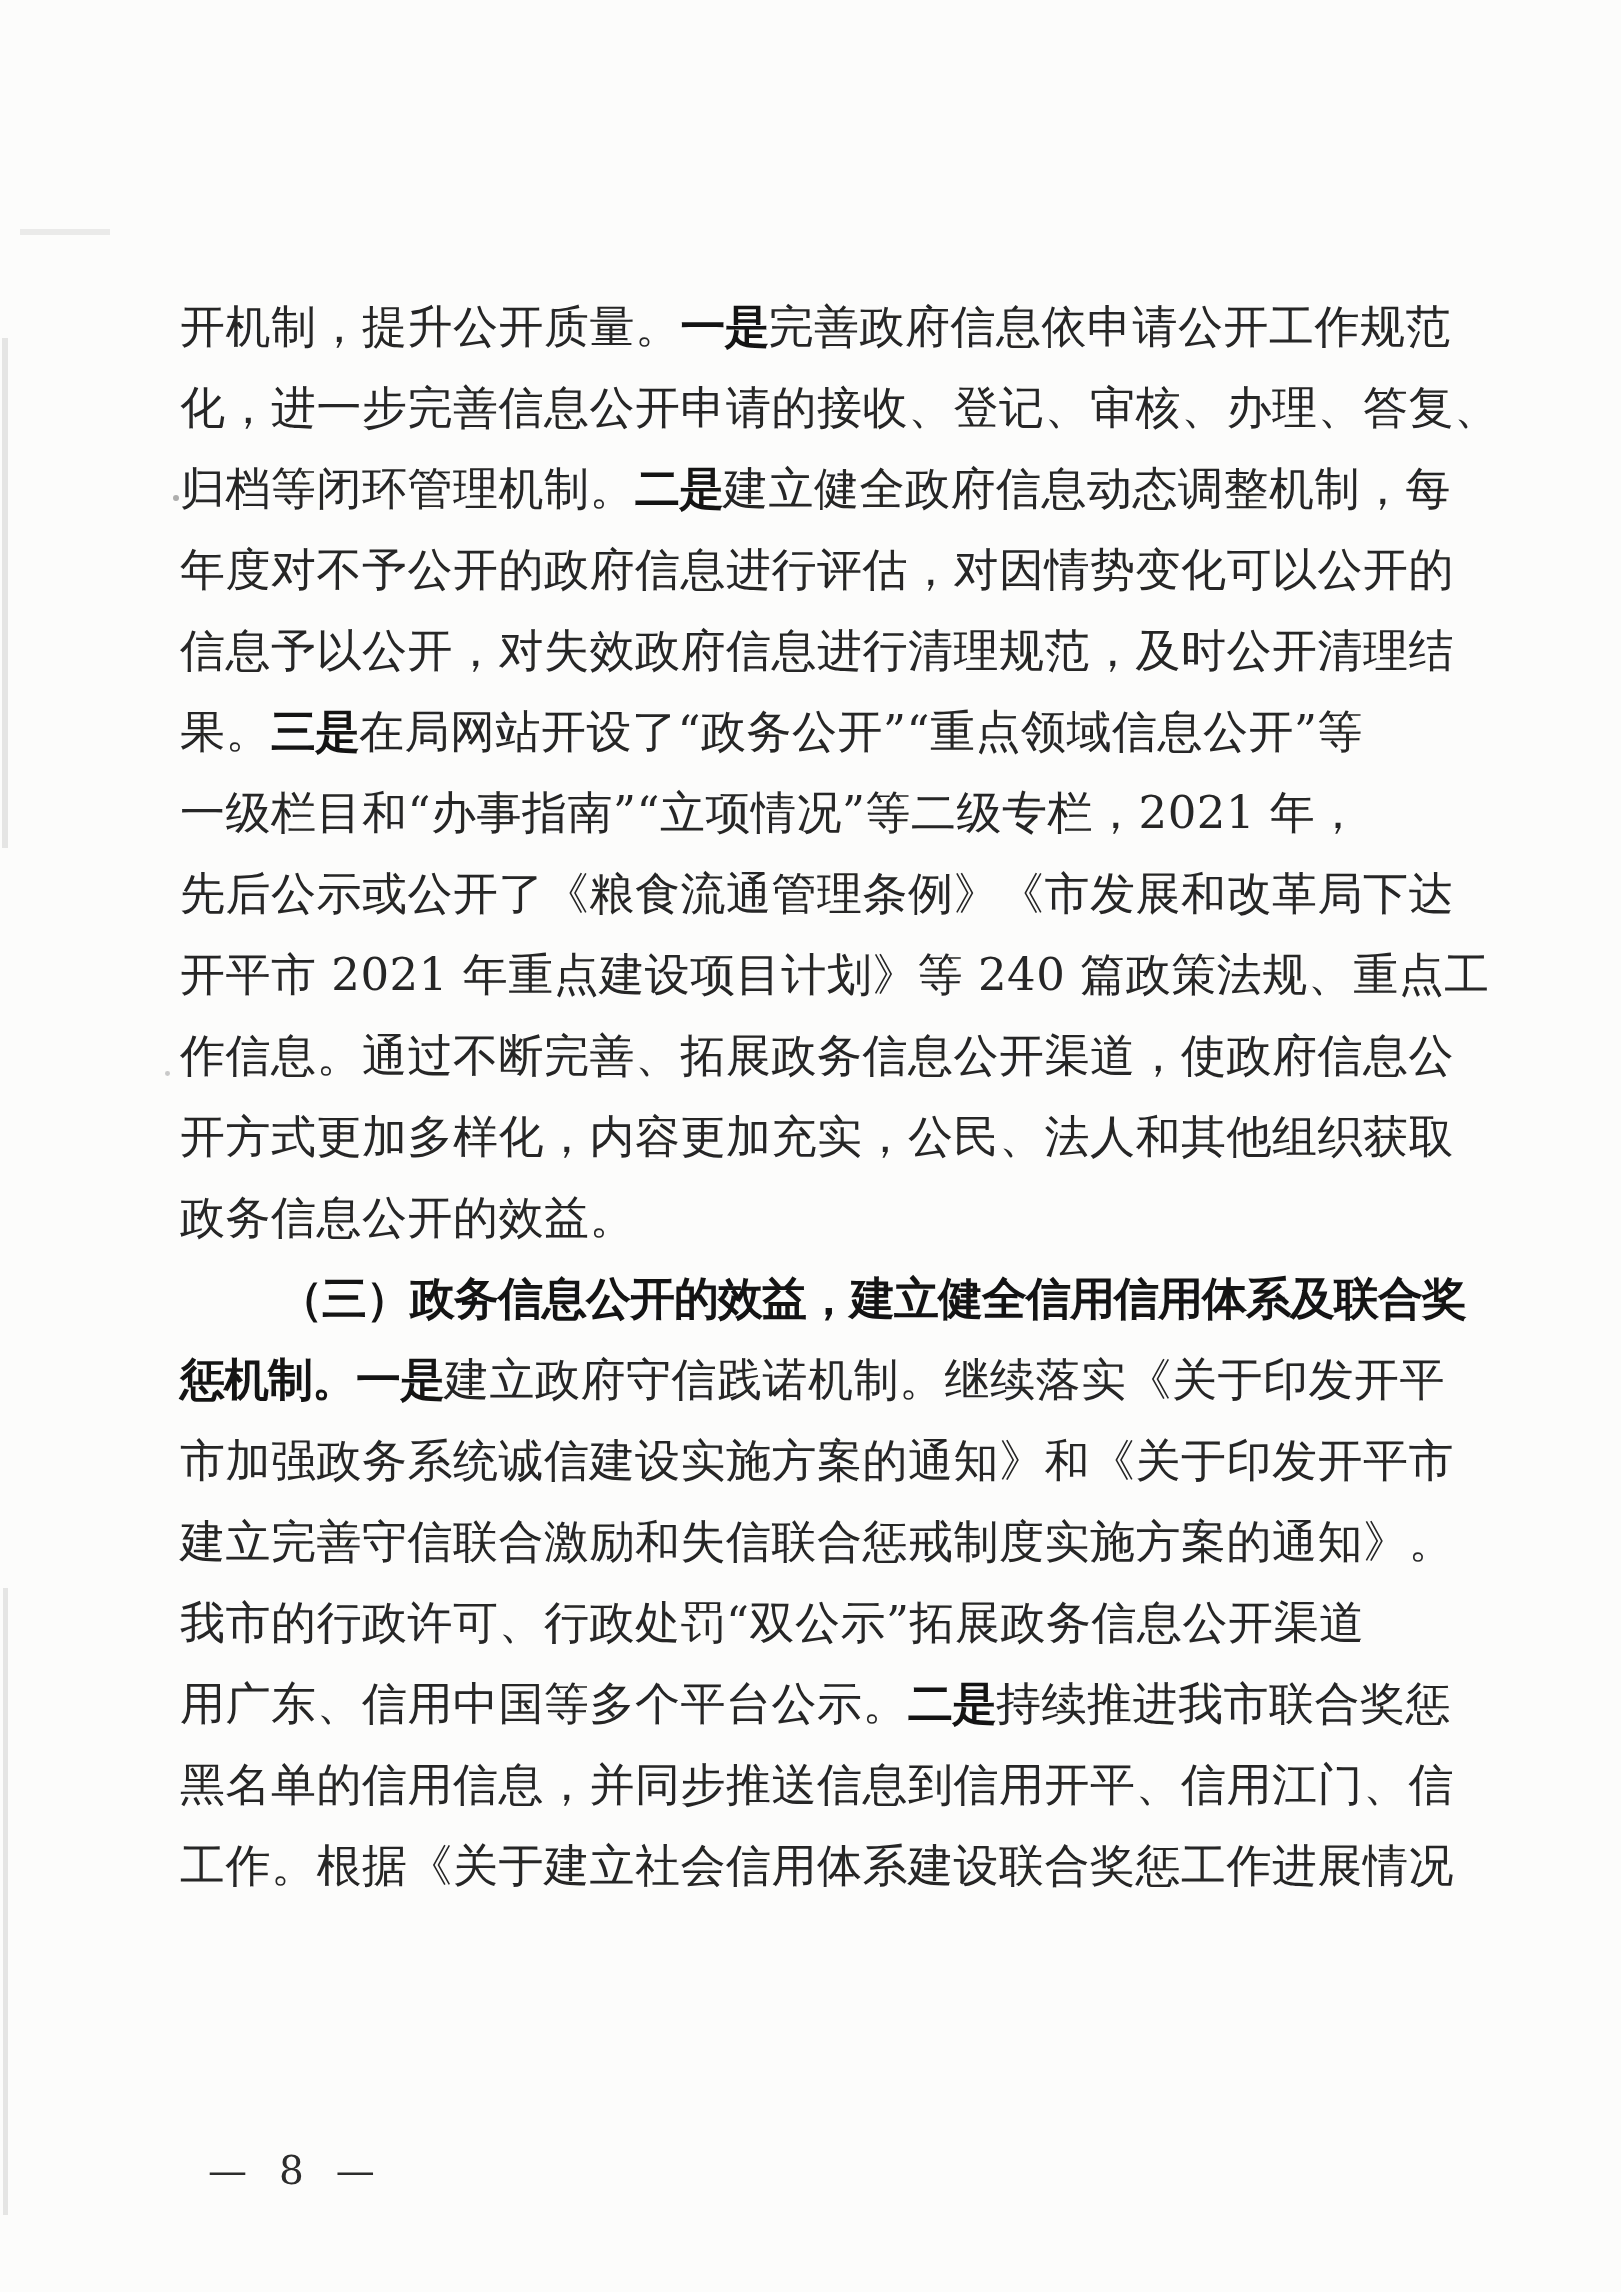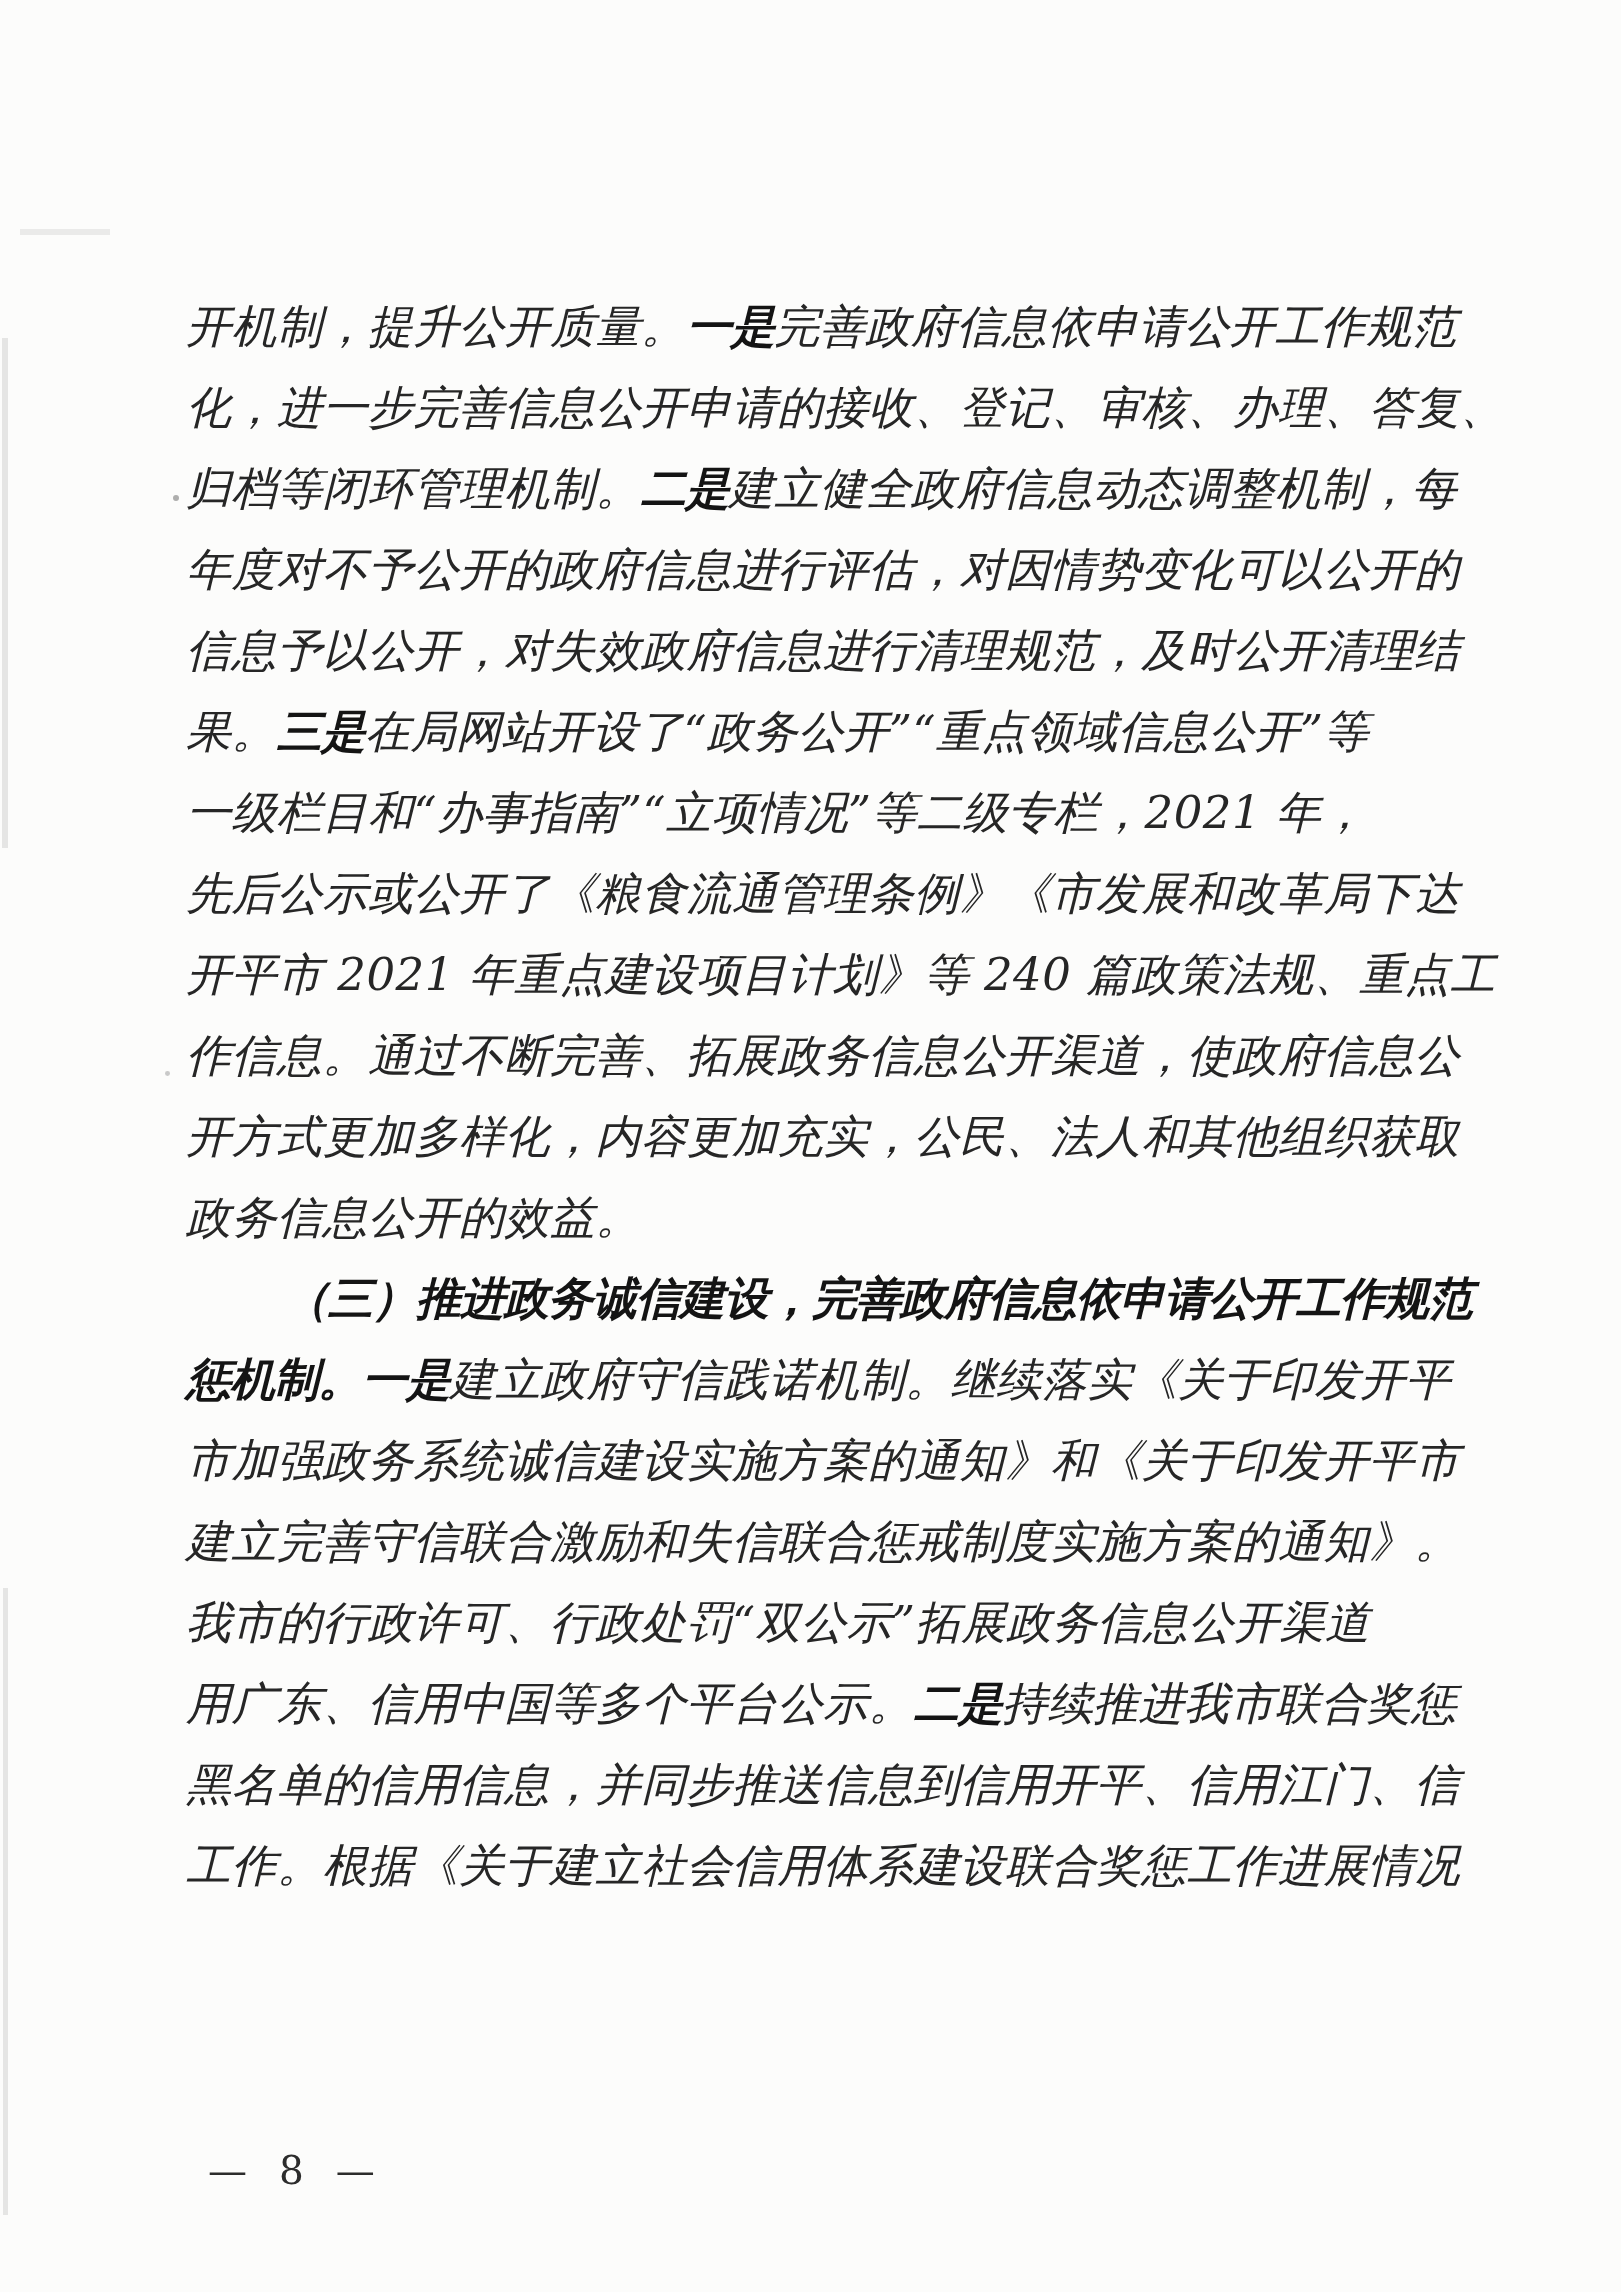--- a/index.html
+++ b/index.html
@@ -10,24 +10,23 @@
   .page {
     position: relative;
     width: 1621px;
     height: 2293px;
     background: #fcfcfb;
     overflow: hidden;
     font-family: "DejaVu Serif", serif;
   }
   .text-block {
     position: absolute;
-    left: 186px;
+    left: 180px;
     top: 286px;
     width: 1191px;
-    font-style: italic;
   }
   .line {
     height: 81px;
     line-height: 81px;
     font-size: 45px;
     color: #262626;
     white-space: nowrap;
     letter-spacing: 0.5px;
   }
   .line.indent {
@@ -78,21 +77,21 @@
       <div class="line"><span class="seg">归档等闭环管理机制。</span><span class="seg bold">二是</span><span class="seg">建立健全政府信息动态调整机制，每</span></div>
       <div class="line"><span class="seg">年度对不予公开的政府信息进行评估，对因情势变化可以公开的</span></div>
       <div class="line"><span class="seg">信息予以公开，对失效政府信息进行清理规范，及时公开清理结</span></div>
       <div class="line"><span class="seg">果。</span><span class="seg bold">三是</span><span class="seg">在局网站开设了“政务公开”“重点领域信息公开”等</span></div>
       <div class="line"><span class="seg">一级栏目和“办事指南”“立项情况”等二级专栏，2021 年，</span></div>
       <div class="line"><span class="seg">先后公示或公开了《粮食流通管理条例》《市发展和改革局下达</span></div>
       <div class="line"><span class="seg">开平市 2021 年重点建设项目计划》等 240 篇政策法规、重点工</span></div>
       <div class="line"><span class="seg">作信息。通过不断完善、拓展政务信息公开渠道，使政府信息公</span></div>
       <div class="line"><span class="seg">开方式更加多样化，内容更加充实，公民、法人和其他组织获取</span></div>
       <div class="line"><span class="seg">政务信息公开的效益。</span></div>
-      <div class="line indent"><span class="seg bold">（三）推进政务诚信建设，完善政府信息依申请公开工作规范</span></div>
+      <div class="line indent"><span class="seg bold">（三）政务信息公开的效益，建立健全信用信用体系及联合奖</span></div>
       <div class="line"><span class="seg bold">惩机制。</span><span class="seg bold">一是</span><span class="seg">建立政府守信践诺机制。继续落实《关于印发开平</span></div>
       <div class="line"><span class="seg">市加强政务系统诚信建设实施方案的通知》和《关于印发开平市</span></div>
       <div class="line"><span class="seg">建立完善守信联合激励和失信联合惩戒制度实施方案的通知》。</span></div>
       <div class="line"><span class="seg">我市的行政许可、行政处罚“双公示”拓展政务信息公开渠道</span></div>
       <div class="line"><span class="seg">用广东、信用中国等多个平台公示。</span><span class="seg bold">二是</span><span class="seg">持续推进我市联合奖惩</span></div>
       <div class="line"><span class="seg">黑名单的信用信息，并同步推送信息到信用开平、信用江门、信</span></div>
       <div class="line"><span class="seg">工作。根据《关于建立社会信用体系建设联合奖惩工作进展情况</span></div>
     </div>
 
   <div class="page-number">— 8 —</div>

